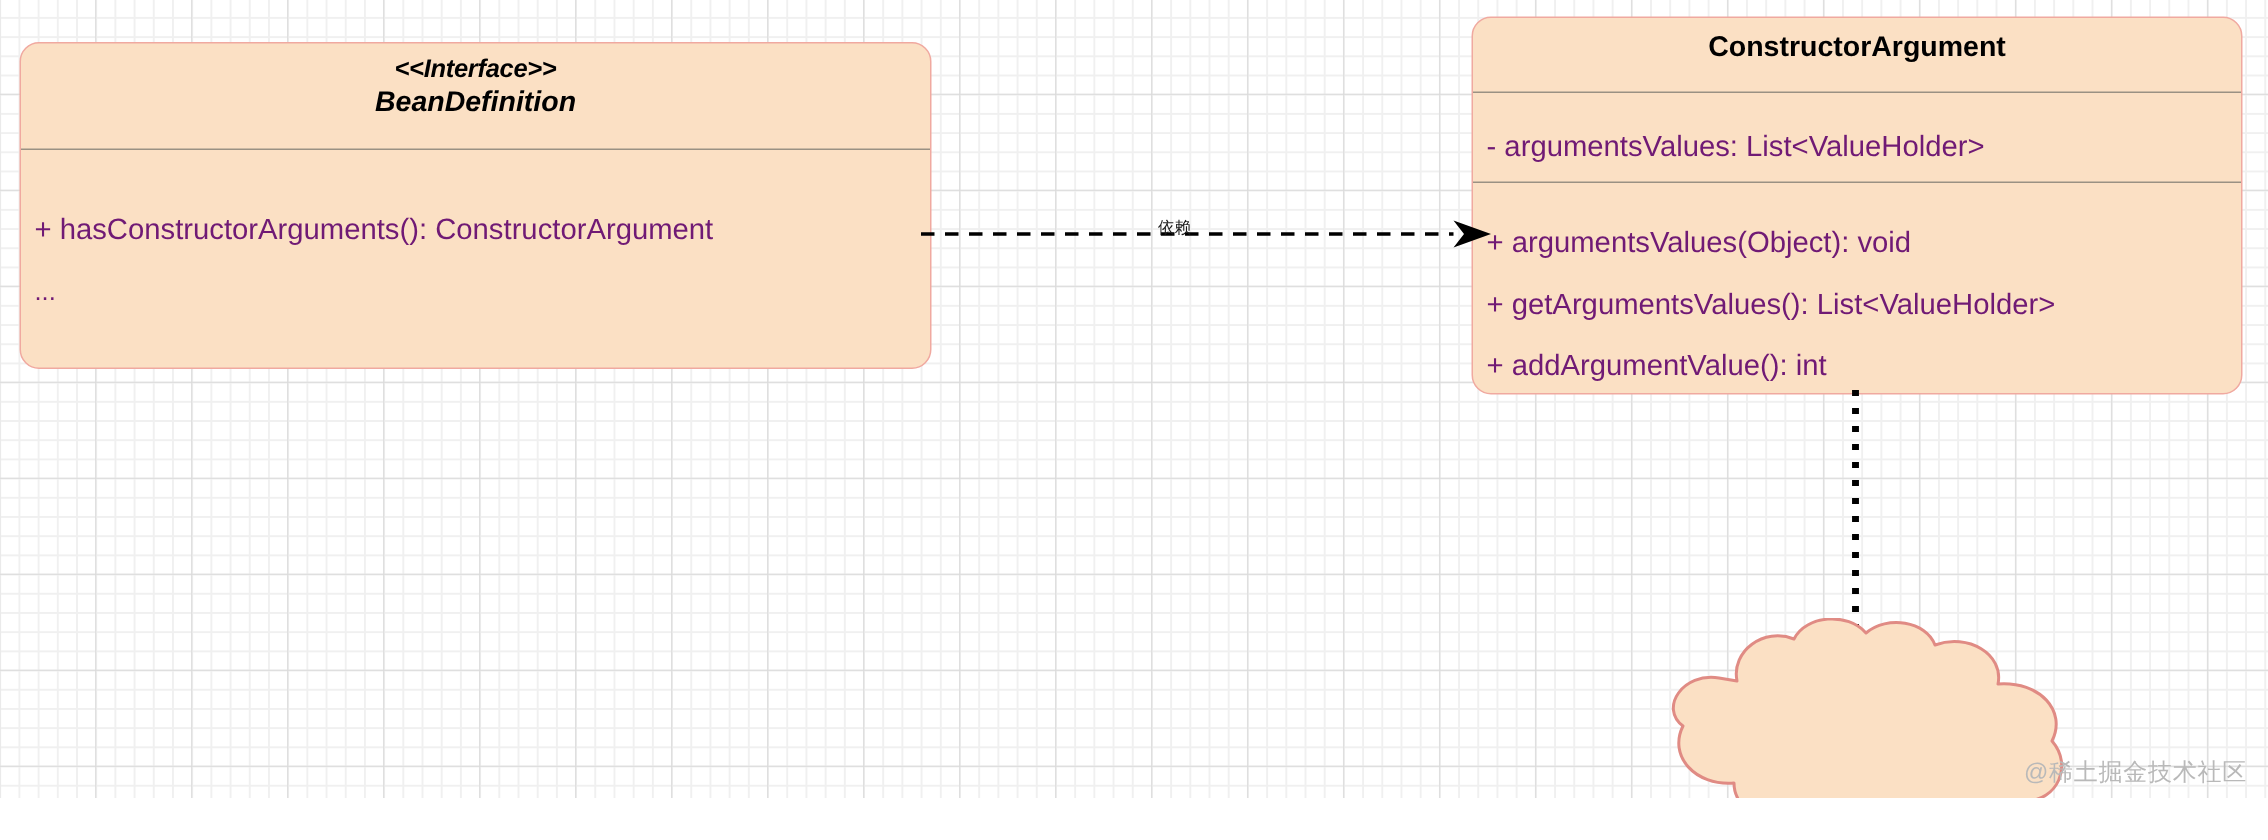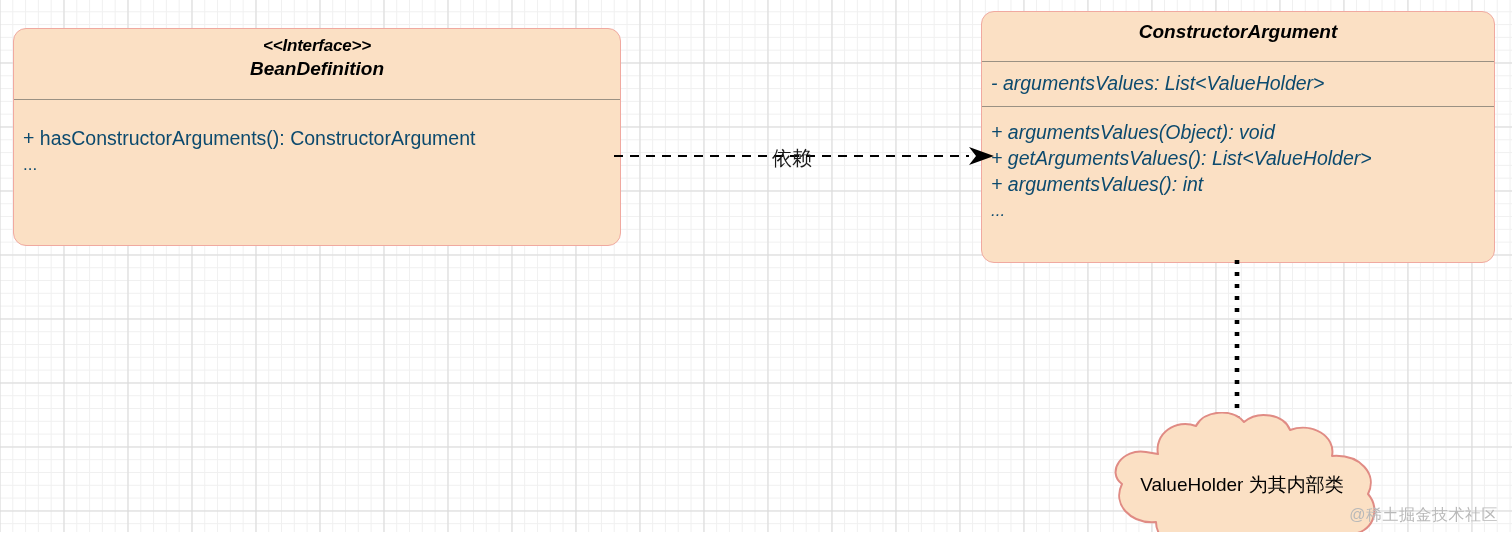--- a/index.html
+++ b/index.html
@@ -61,21 +61,22 @@
     border-top: 1.4px solid #9a9183;
     width: 100%;
   }
   .uml-compartment {
     padding: 4px 9px 2px 9px;
   }
   .uml-line {
     font-size: 19.5px;
     line-height: 1.33;
     white-space: pre;
-    color: #0c4a6e;
+    color: #701a75;
+    margin-top: 15px;
   }
   .uml-line.ellipsis {
     font-size: 17px;
     line-height: 1.5;
   }
 
   
   #class-beandefinition {
     left: 13px;
     top: 28px;
@@ -85,40 +86,39 @@
   #class-beandefinition .uml-title { padding-top: 7px; }
   #class-beandefinition .head-block { height: 63px; }
   #class-beandefinition .uml-compartment { padding-top: 26px; }
 
   
   #class-constructorargument {
     left: 981px;
     top: 11px;
     width: 514px;
     height: 252px;
-    font-style: italic;
   }
   #class-constructorargument .uml-title { padding-top: 8px; }
   #class-constructorargument .head-block { height: 41px; }
   #class-constructorargument .attr-block { padding-top: 9px; padding-bottom: 9px; }
   #class-constructorargument .meth-block { padding-top: 13px; }
 
   
   #dependency-arrow {
     position: absolute;
     left: 614px;
     top: 136px;
     width: 380px;
     height: 40px;
   }
   #dependency-label {
     position: absolute;
     left: 770px;
     top: 146px;
-    font-size: 20px;
+    font-size: 11px;
     color: #1a1a1a;
     background: rgba(255,255,255,0.0);
     padding: 0 2px;
     line-height: 1.2;
     white-space: nowrap;
   }
 
   
   #note-connector {
     position: absolute;
@@ -182,21 +182,21 @@
       <span class="cname">ConstructorArgument</span>
     </div>
     <div class="uml-sep"></div>
     <div class="uml-compartment attr-block">
       <div class="uml-line">- argumentsValues: List&lt;ValueHolder&gt;</div>
     </div>
     <div class="uml-sep"></div>
     <div class="uml-compartment meth-block">
       <div class="uml-line">+ argumentsValues(Object): void</div>
       <div class="uml-line">+ getArgumentsValues(): List&lt;ValueHolder&gt;</div>
-      <div class="uml-line">+ argumentsValues(): int</div>
+      <div class="uml-line">+ addArgumentValue(): int</div>
       <div class="uml-line ellipsis">...</div>
     </div>
   </div>
 
   <svg id="dependency-arrow" viewBox="0 0 380 40">
     <line x1="0" y1="20" x2="355" y2="20" stroke="#000000" stroke-width="2.2" stroke-dasharray="9 7"></line>
     <path d="M 355 11 L 380 20 L 355 29 L 362 20 Z" fill="#000000"></path>
   </svg>
   <div id="dependency-label">依赖</div>
 
@@ -215,18 +215,17 @@
           C 262 42, 280 62, 270 82
           C 284 98, 274 122, 252 122
           C 250 142, 222 150, 206 138
           C 194 152, 166 152, 156 138
           C 140 152, 112 148, 106 132
           C 84 142, 58 130, 58 110
           C 32 112, 14 92, 24 72
           C 8 60, 24 36, 48 40
           Z" fill="#fbe0c4" stroke="#e08b84" stroke-width="2" stroke-linejoin="round"></path>
     </svg>
-    <div id="cloud-note-text">ValueHolder 为其内部类</div>
   </div>
 
   <div id="watermark">@稀土掘金技术社区</div>
 
 </div>
 
 </body></html>

